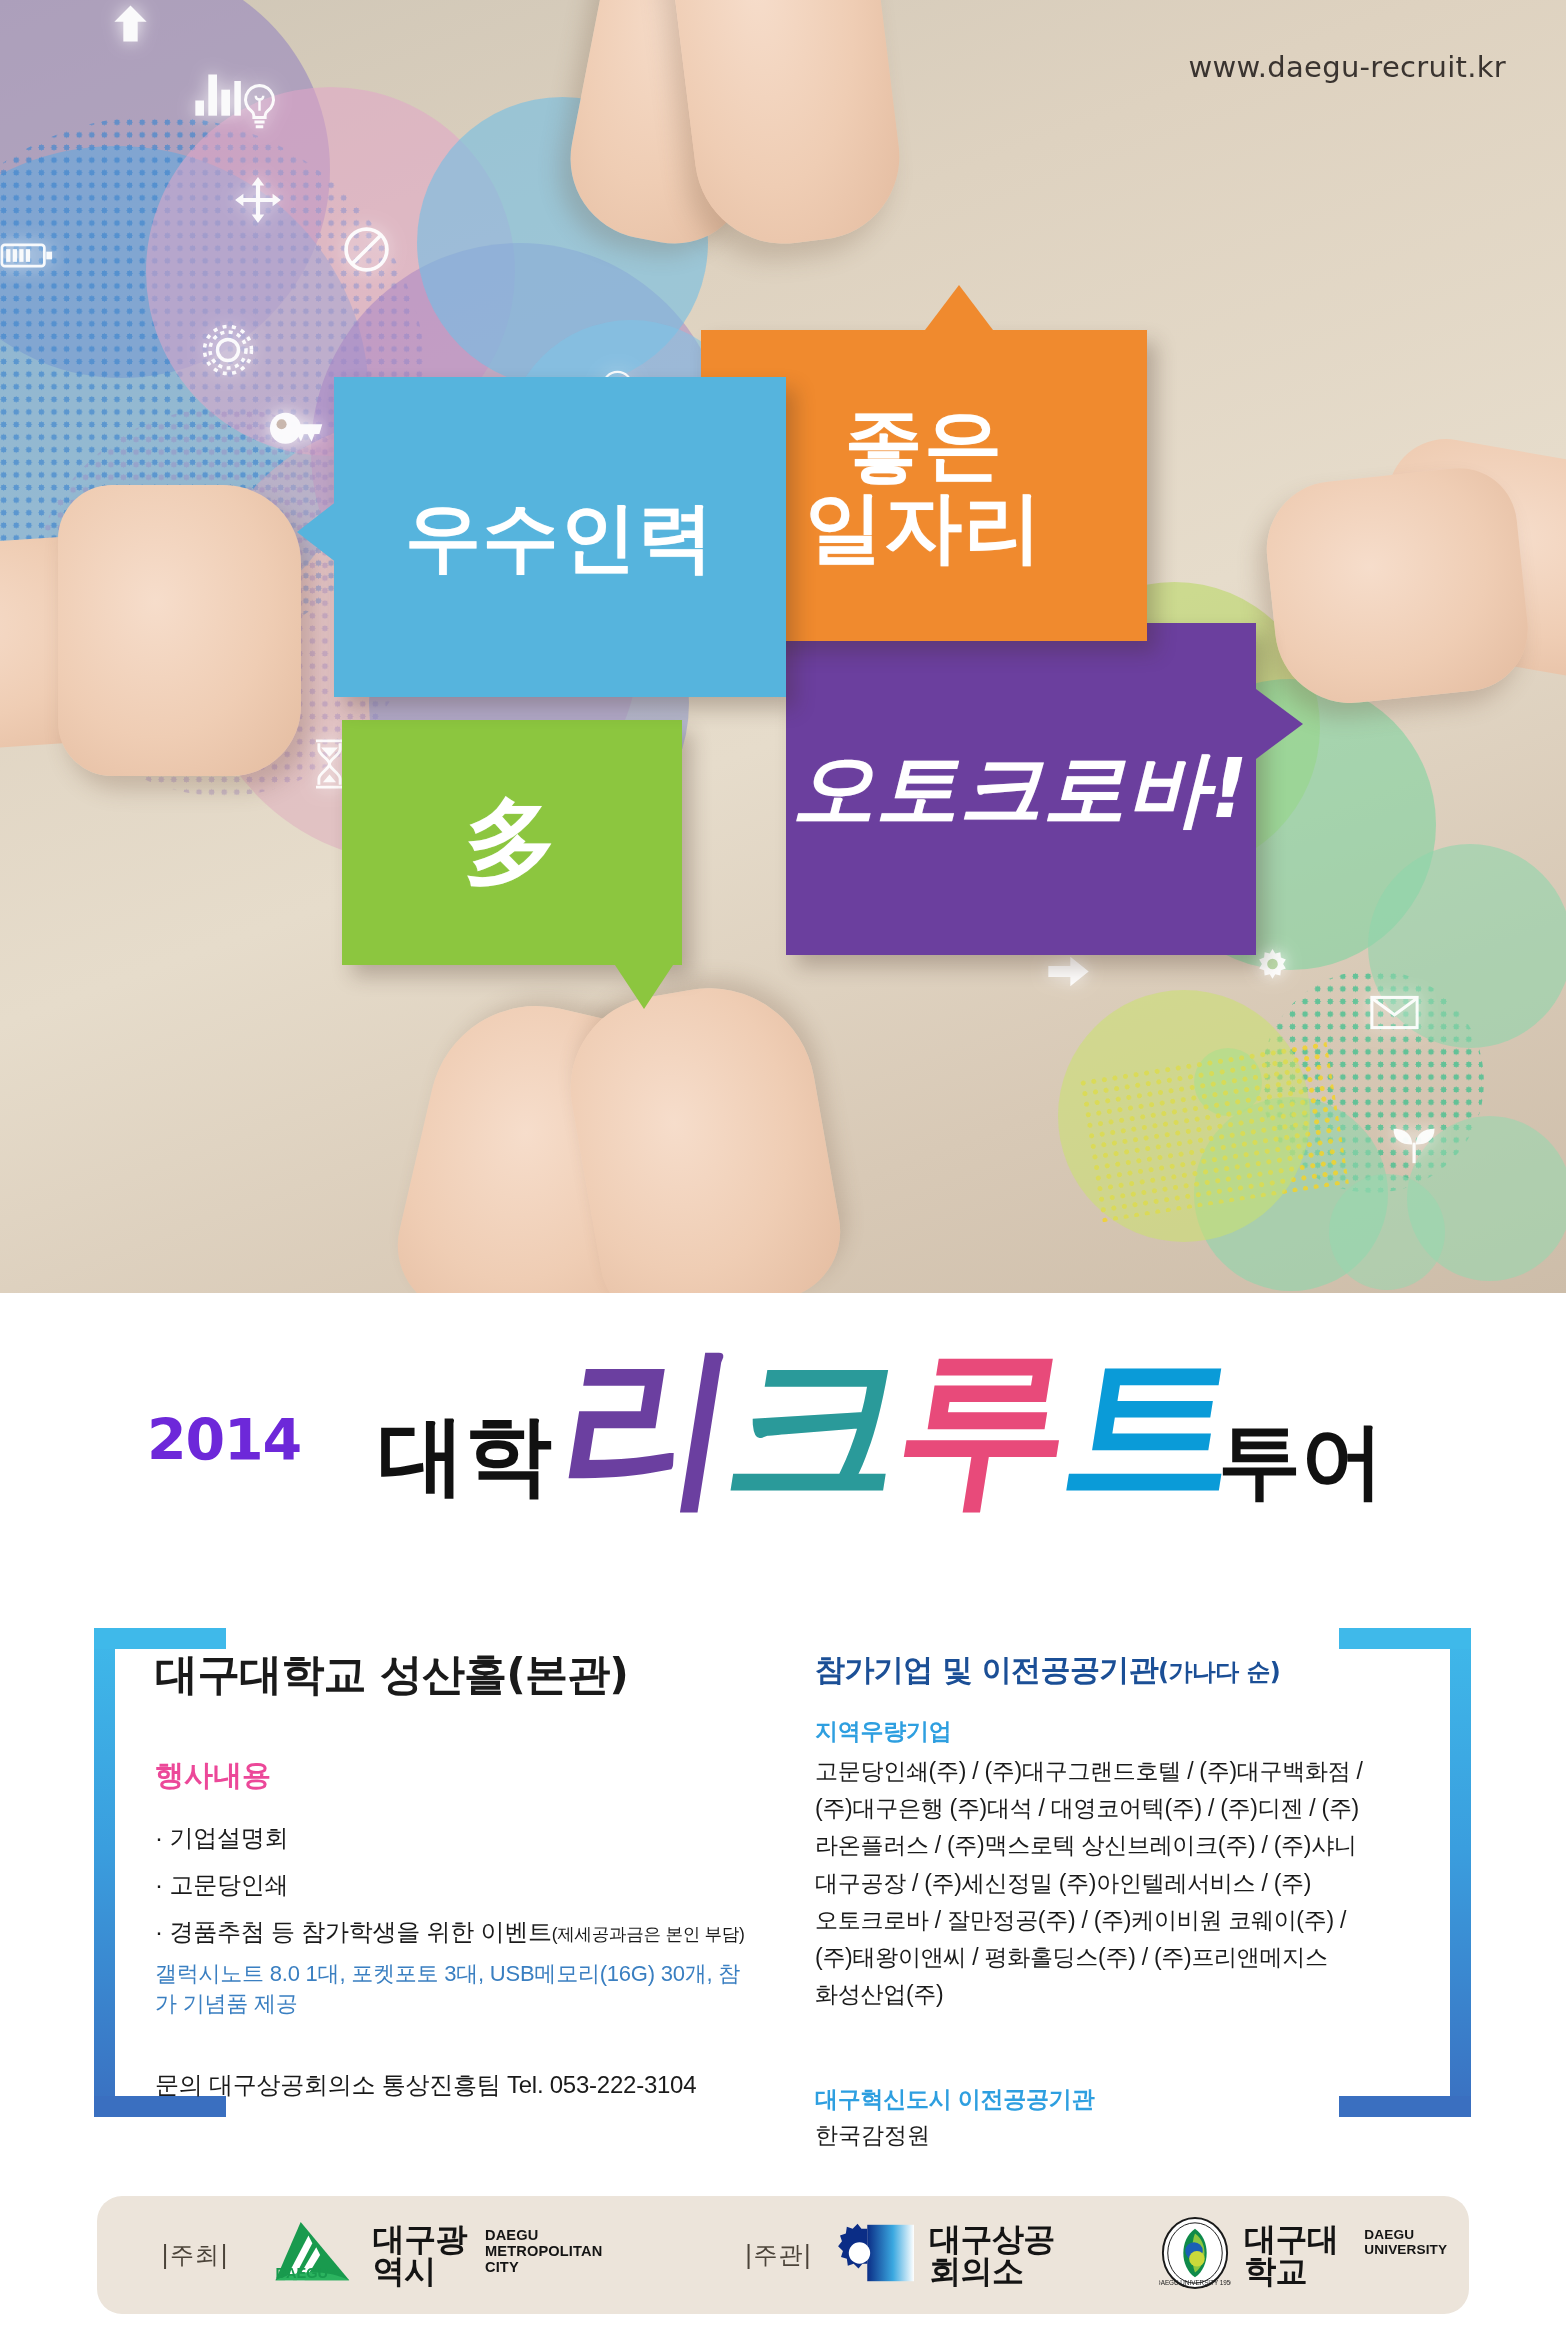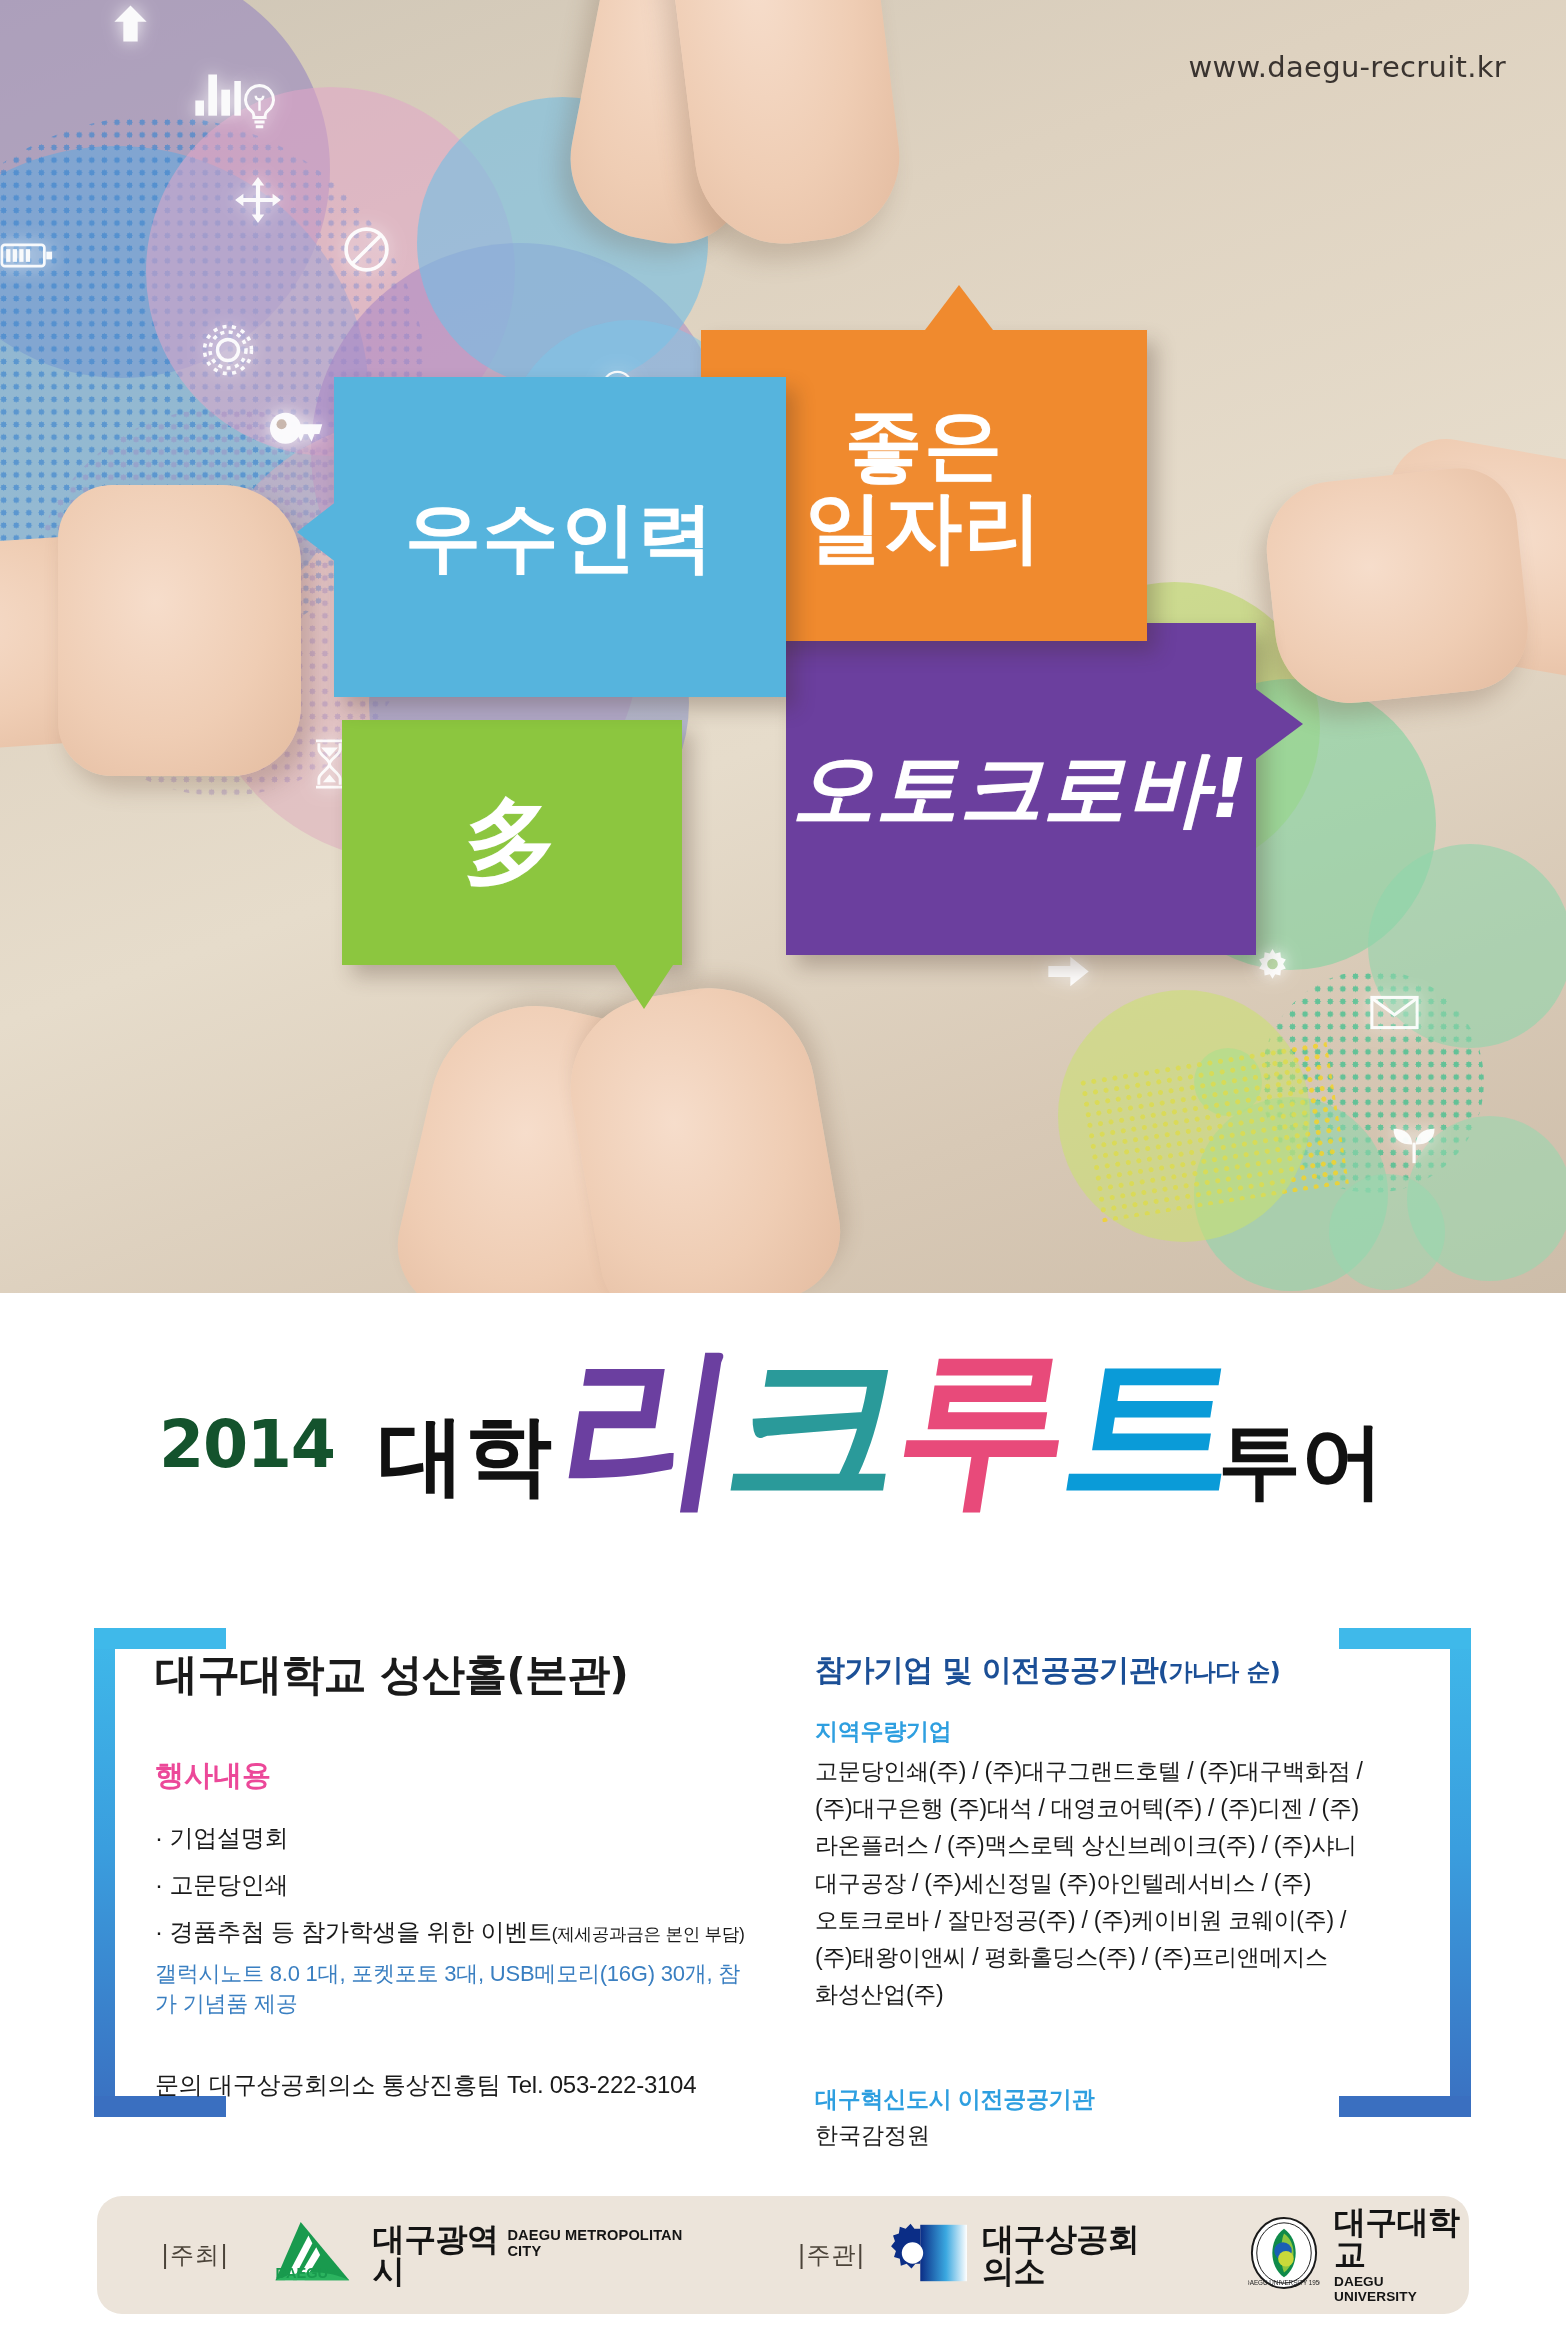--- a/index.html
+++ b/index.html
@@ -34,21 +34,21 @@
            font-family:"DejaVu Sans","Liberation Sans",sans-serif;
            text-shadow:0 0 1px rgba(255,255,255,.4);}
   .sb-blue{background:#56b4dd;}
   .sb-orange{background:#f08a2e;}
   .sb-green{background:#8cc63f;}
   .sb-purple{background:#6b3f9e;}
 
   .shadowed{box-shadow:9.7px 11.6px 19.4px rgba(60,40,30,.28);}
   .t-word{position:absolute;font-weight:700;line-height:1;
           font-family:"DejaVu Sans","Liberation Sans",sans-serif;}
-  #t-2014{left:159px;top:1412px;font-size:65px;color:#14532d;letter-spacing:-.02em;}
+  #t-2014{left:147px;top:1412px;font-size:57px;color:#6d28d9;letter-spacing:-.02em;}
   #t-daehak{left:378px;top:1412px;font-size:87px;color:#111;}
   #t-tour{left:1218px;top:1419px;font-size:83px;color:#111;}
   .recruit{position:absolute;left:563px;top:1351px;display:flex;align-items:flex-end;
            transform:skewX(-9deg);}
   .rchar{font-size:173px;font-weight:700;line-height:.86;letter-spacing:-.03em;
          font-family:"DejaVu Sans","Liberation Sans",sans-serif;}
 
   
   .bracket{position:absolute;}
   .bracket .v{position:absolute;width:21.3px;height:100%;
@@ -383,21 +383,21 @@
         <svg width="72" height="74" viewBox="0 0 74 76">
           <ellipse cx="37" cy="38" rx="33" ry="36" fill="#fff" stroke="#1a1a1a" stroke-width="2"></ellipse>
           <ellipse cx="37" cy="38" rx="28" ry="31" fill="#fff" stroke="#1a1a1a" stroke-width="1"></ellipse>
           <path d="M37 13 C53 24 53 52 37 63 C21 52 21 24 37 13 Z" fill="#0f8a4a"></path>
           <path d="M37 18 C50 27 50 49 37 58 C33 49 33 27 37 18 Z" fill="#8cc63f"></path>
           <circle cx="36" cy="36" r="9" fill="#1a5fb4"></circle>
           <circle cx="39" cy="44" r="8" fill="#c9d93a"></circle>
           <text x="37" y="71" text-anchor="middle" font-family="Liberation Sans, sans-serif" font-size="6.5" fill="#1a1a1a">DAEGU UNIVERSITY 1956</text>
         </svg>
       </span>
-      <span style="display:flex;flex-direction:column;">
+      <span style="display:flex;flex-direction:row;">
         <span class="logo-ko">대구대학교</span>
         <span class="logo-en">DAEGU UNIVERSITY</span>
       </span>
     </div>
 
   </div>
 
 </div>
 
 

